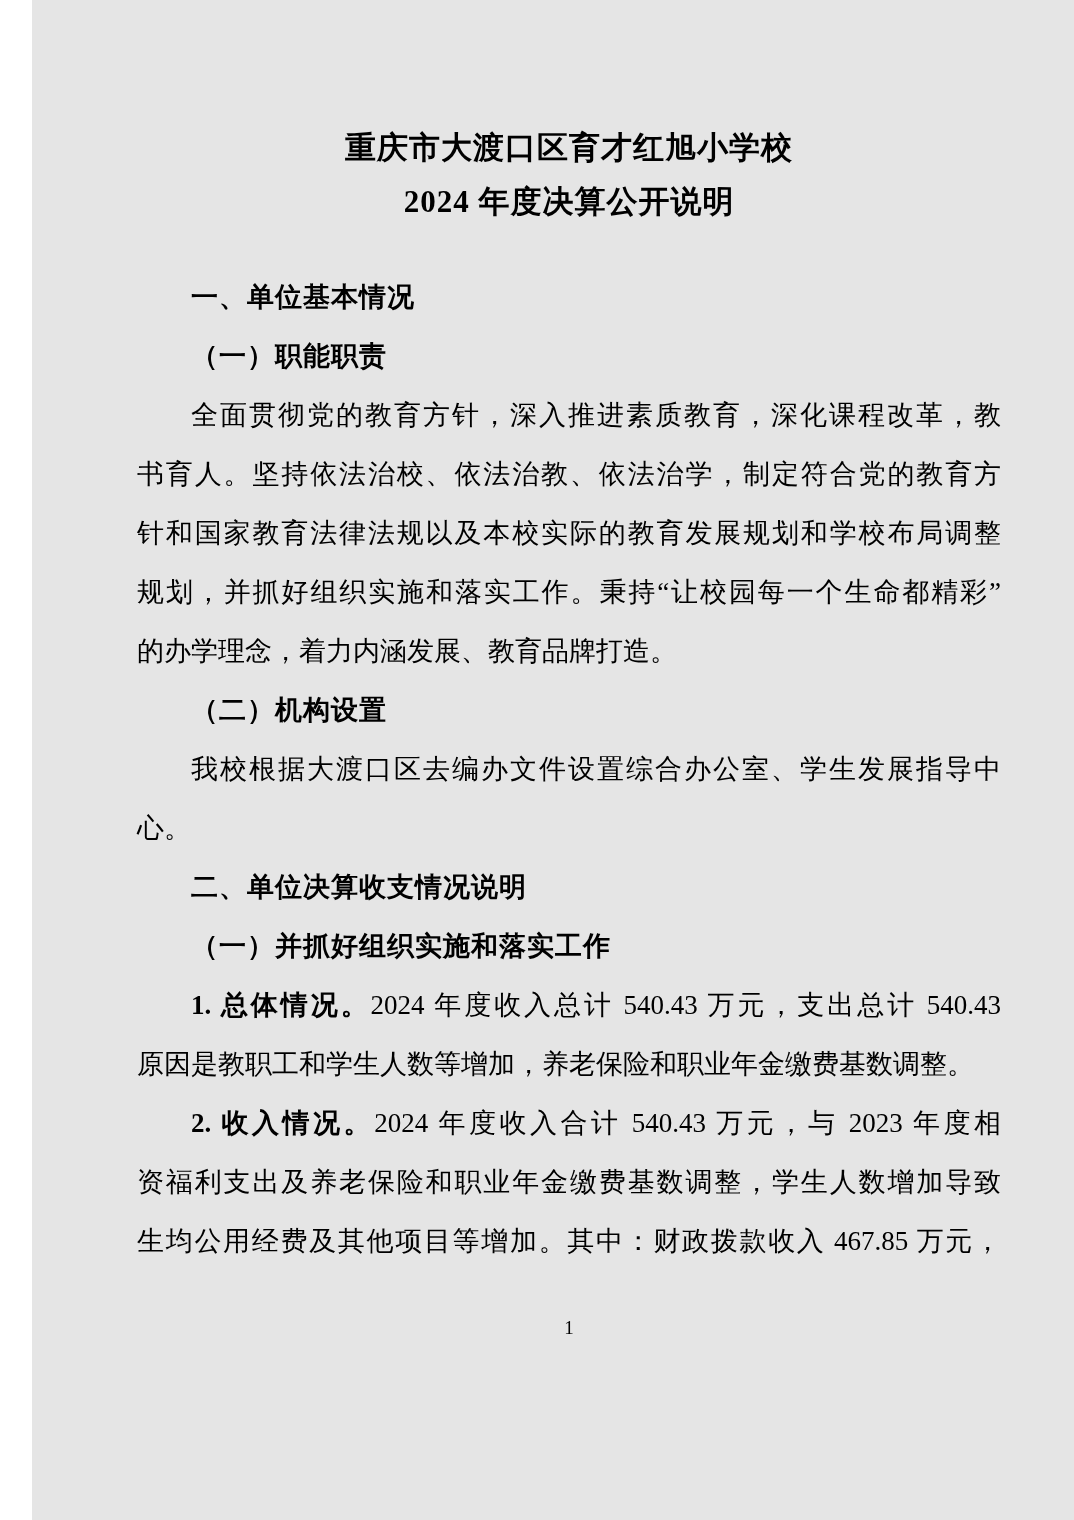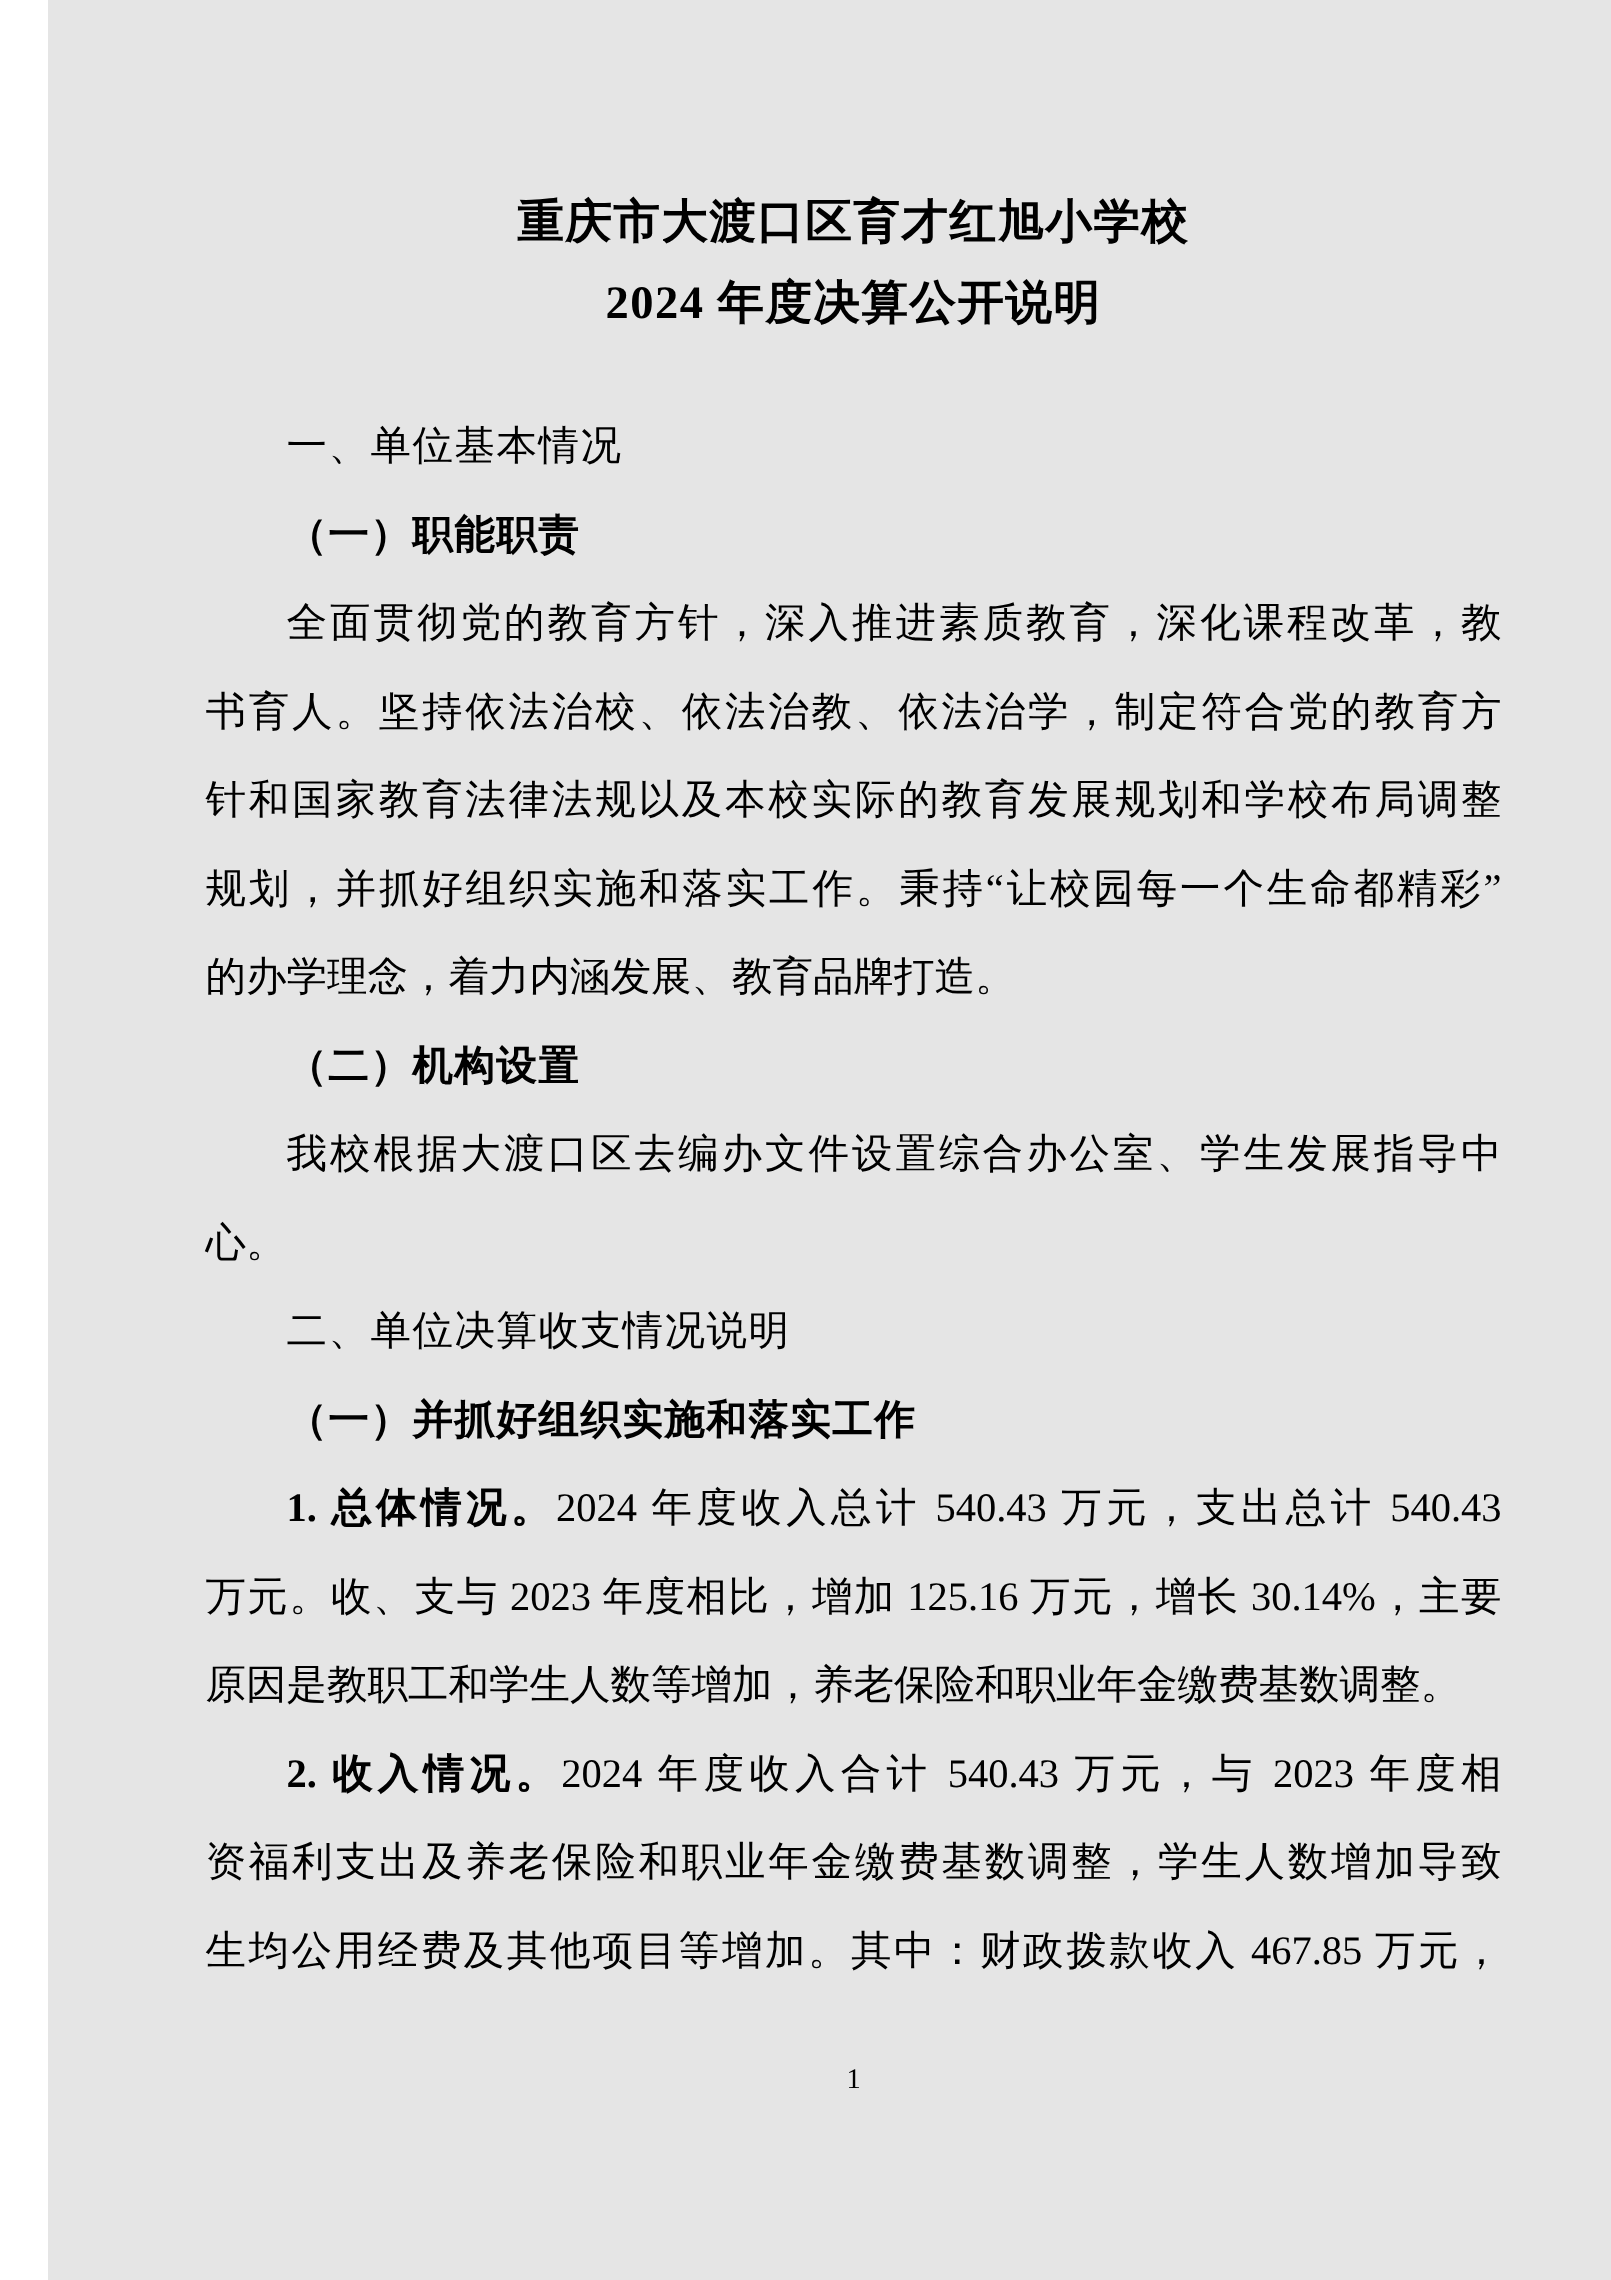--- a/index.html
+++ b/index.html
@@ -29,21 +29,21 @@
     letter-spacing: 1px;
   }
   .content {
     margin-top: 39px;
     font-size: 27px;
     line-height: 59px;
   }
   .ln { height: 59px; }
   .h1 {
     font-family: "Liberation Sans", sans-serif;
-    font-weight: normal;
+    font-weight: bold;
     text-indent: 54px;
     letter-spacing: 1px;
   }
   .h2 {
     font-family: "Liberation Serif", serif;
     font-weight: bold;
     text-indent: 54px;
     letter-spacing: 1px;
   }
   .body.first { text-indent: 54px; }
@@ -84,21 +84,20 @@
     <div class="ln h2">（二）机构设置</div>
 
     <div class="ln body first just">我校根据大渡口区去编办文件设置综合办公室、学生发展指导中</div>
     <div class="ln body">心。</div>
 
     <div class="ln h1">二、单位决算收支情况说明</div>
 
     <div class="ln h2">（一）并抓好组织实施和落实工作</div>
 
     <div class="ln body first just"><span class="lead">1. 总体情况。</span><span>2024 年度收入总计 540.43 万元，支出总计 540.43</span></div>
-    <div class="ln body just">万元。收、支与 2023 年度相比，增加 125.16 万元，增长 30.14%，主要</div>
     <div class="ln body">原因是教职工和学生人数等增加，养老保险和职业年金缴费基数调整。</div>
 
     <div class="ln body first just"><span class="lead">2. 收入情况。</span><span>2024 年度收入合计 540.43 万元，与 2023 年度相</span></div>
     <div class="ln body just">资福利支出及养老保险和职业年金缴费基数调整，学生人数增加导致</div>
     <div class="ln body just">生均公用经费及其他项目等增加。其中：财政拨款收入 467.85 万元，</div>
 
   </div>
 
   <div class="page-number">1</div>
 

